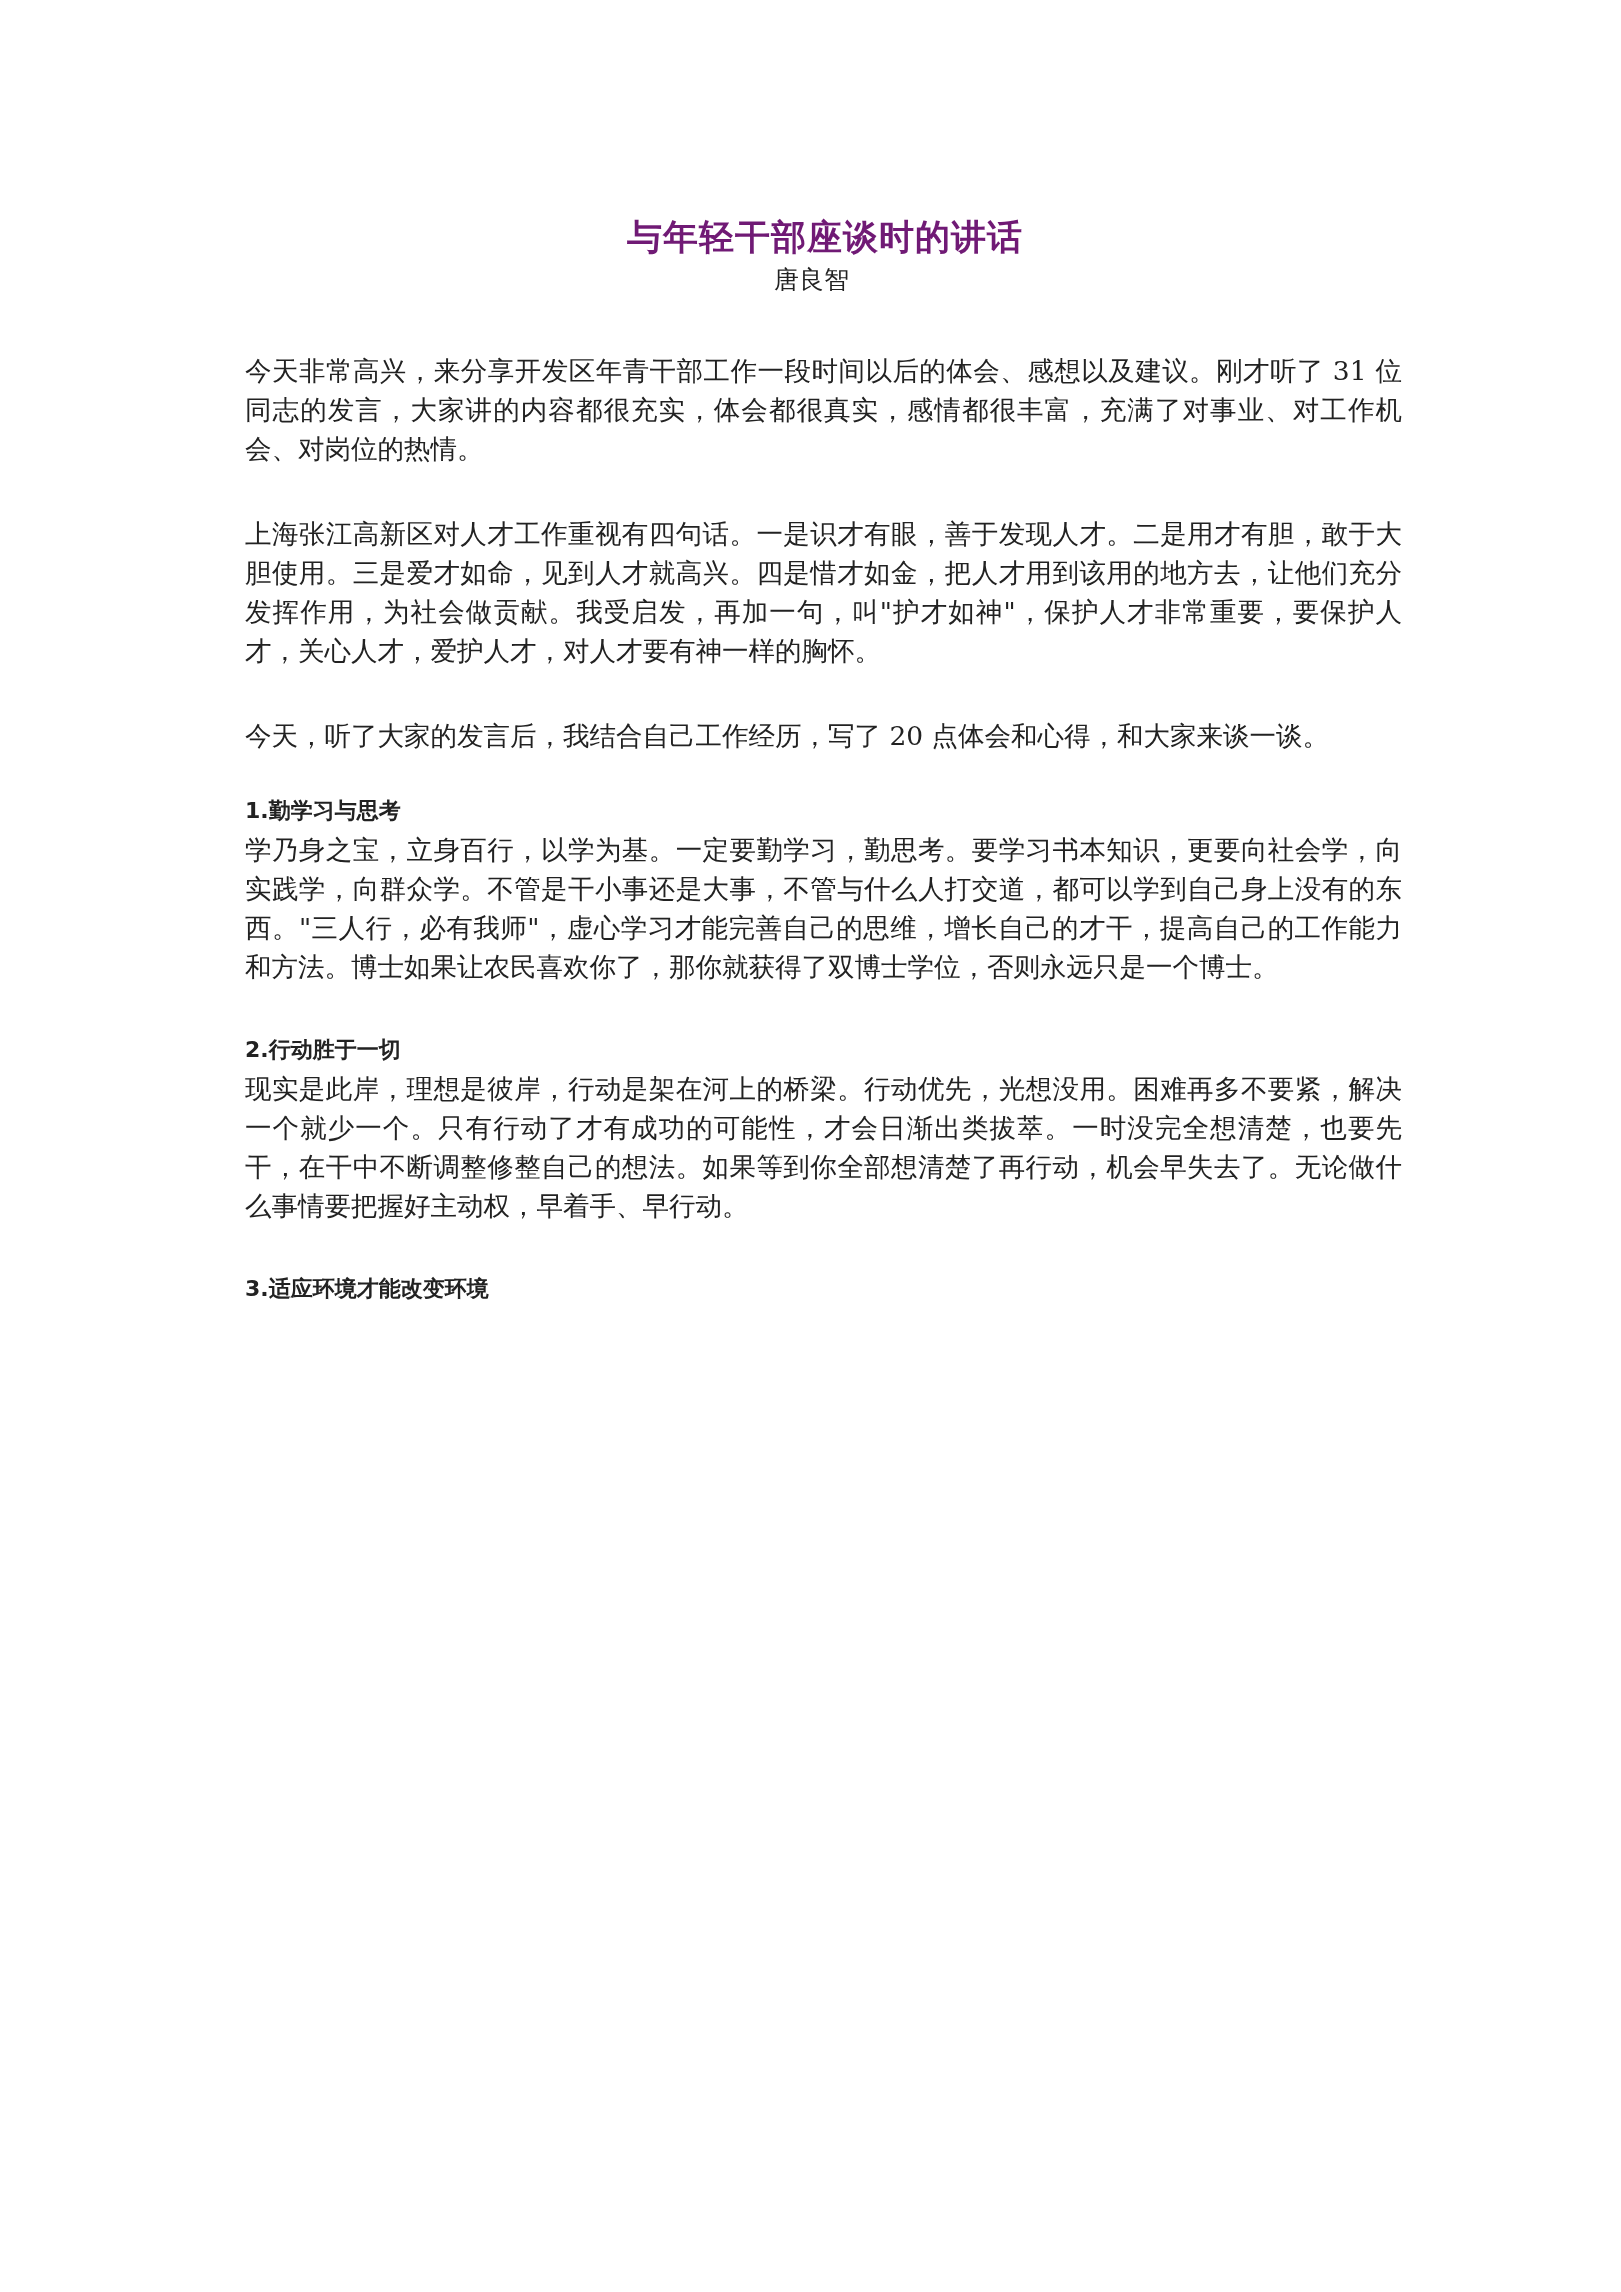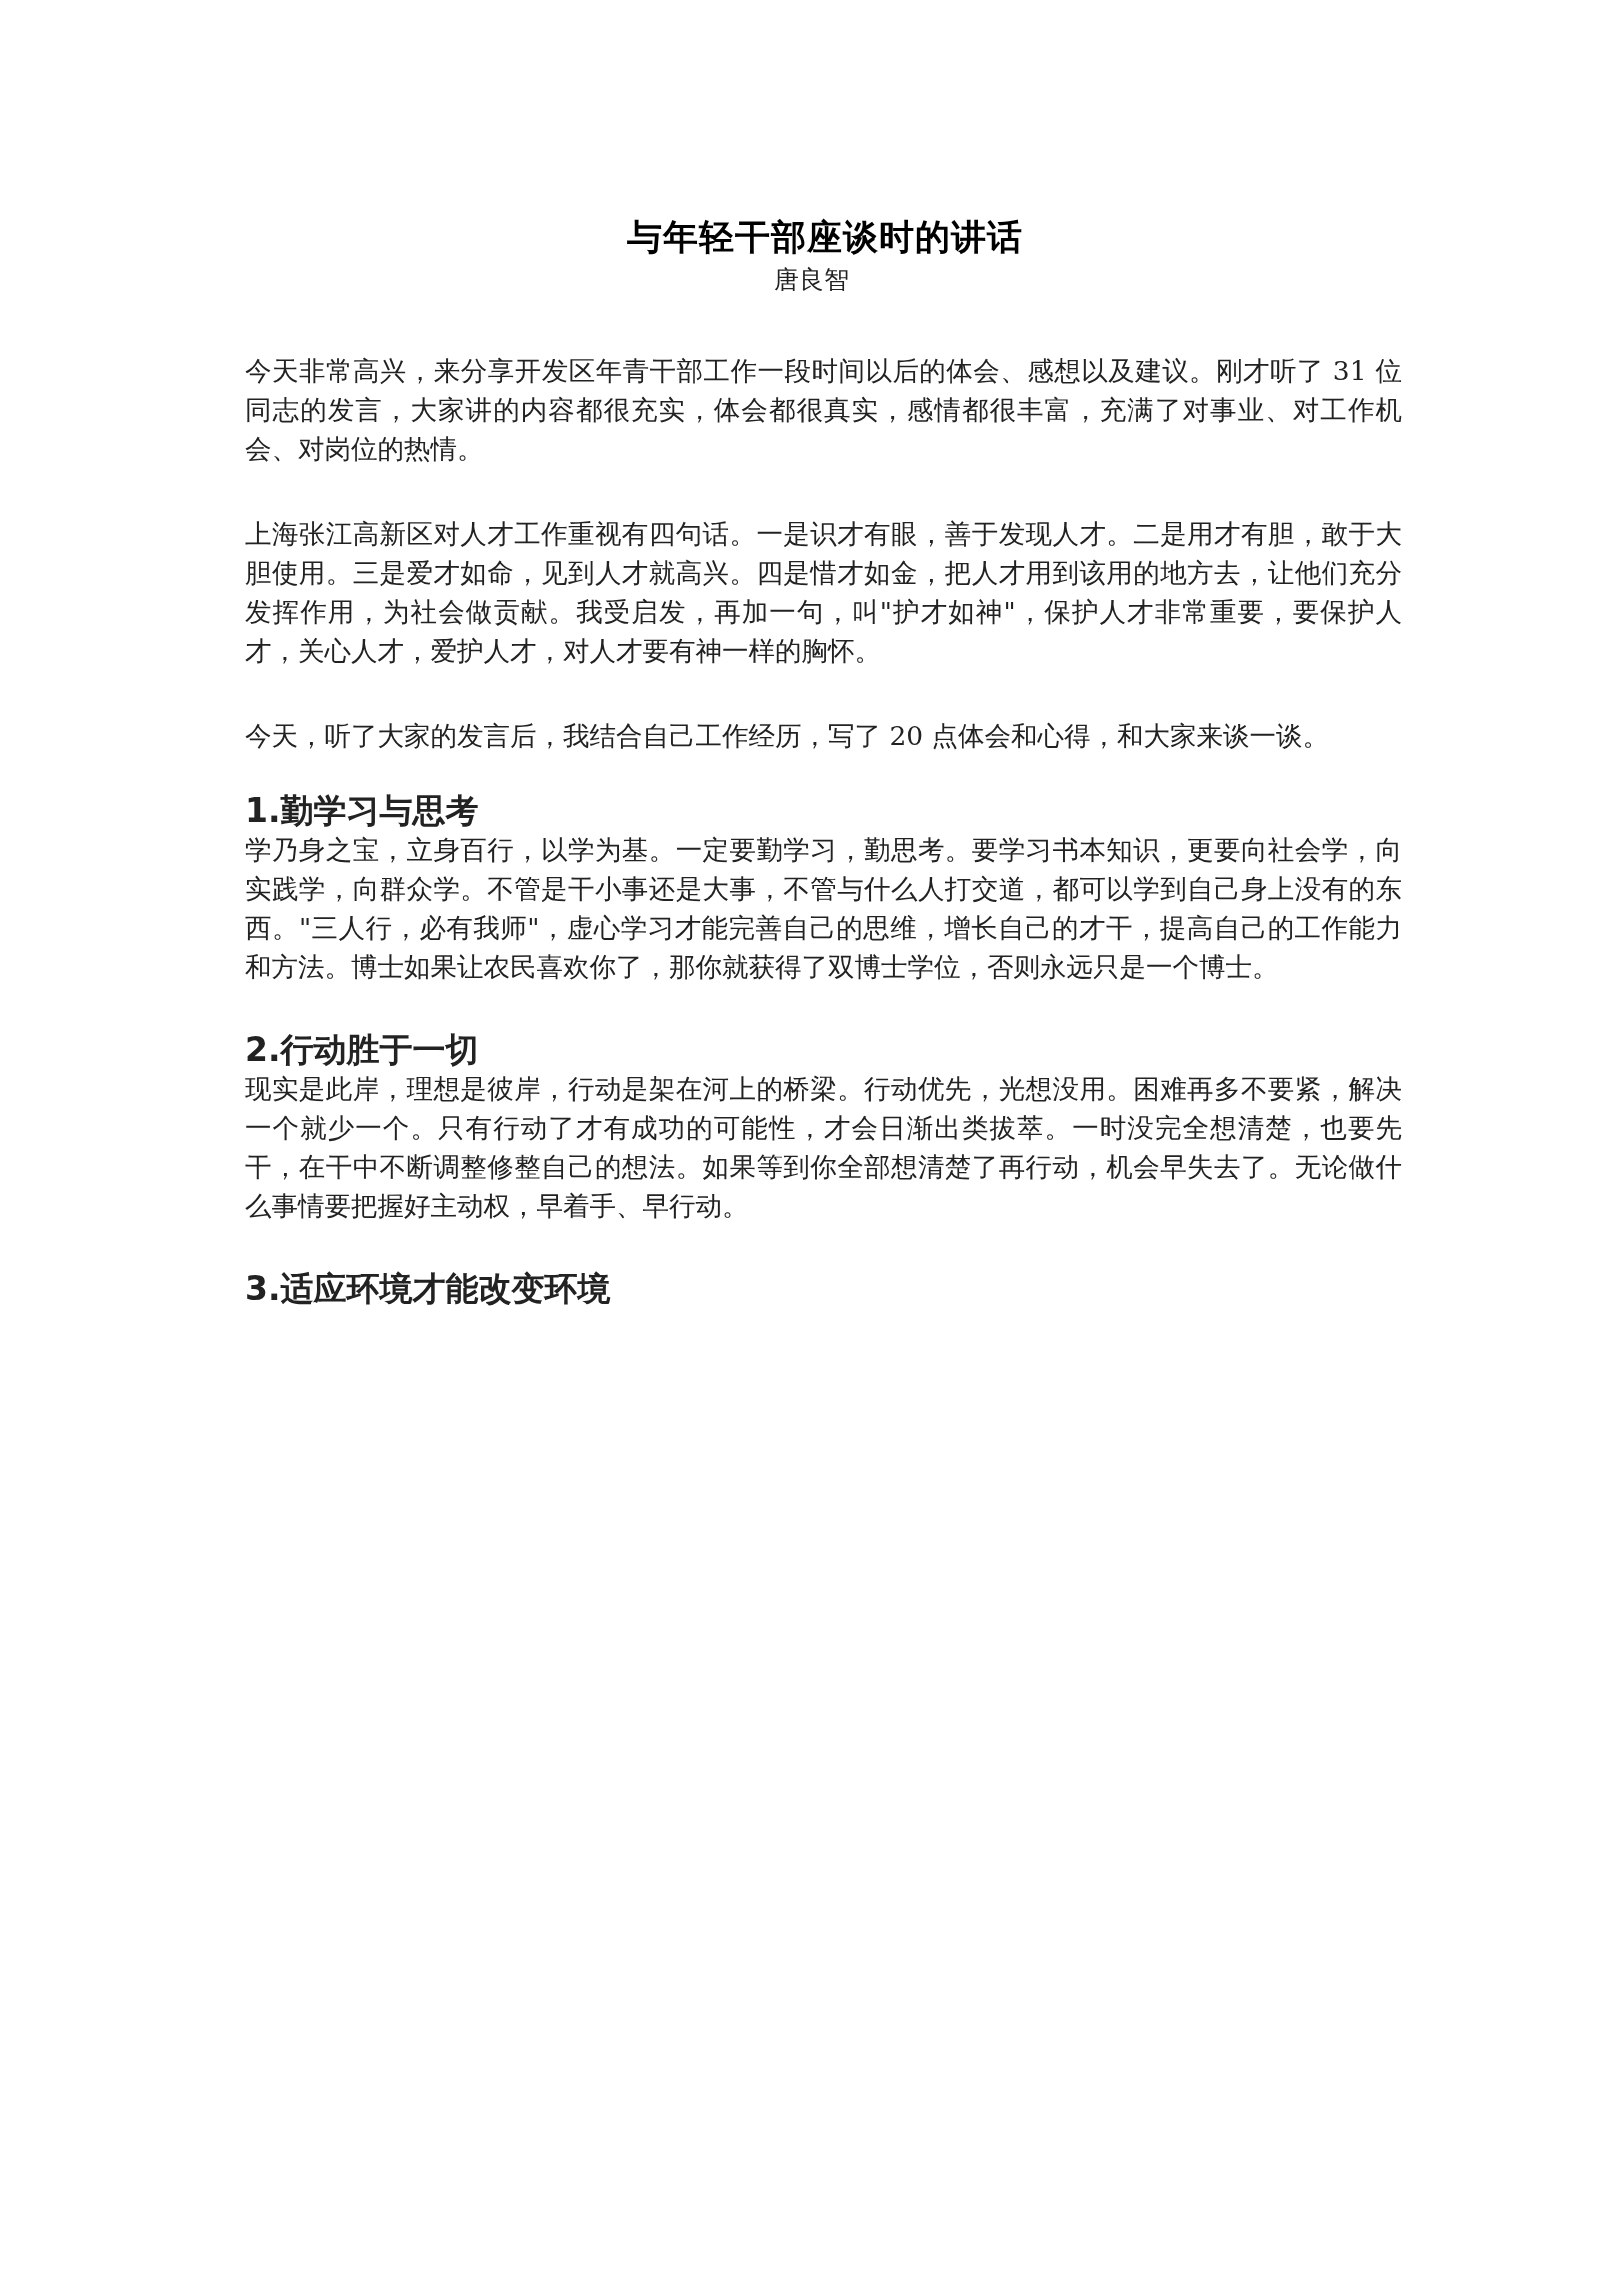--- a/index.html
+++ b/index.html
@@ -25,21 +25,21 @@
     }
     .title {
       position: absolute;
       left: 0;
       width: 1621px;
       top: 214px;
       text-align: center;
       font-family: "DejaVu Sans", "Liberation Sans", sans-serif;
       font-size: 35px;
       font-weight: bold;
-      color: #000000;
+      color: #701a75;
       letter-spacing: 1px;
       padding-left: 29px;
       box-sizing: border-box;
     }
     .author {
       position: absolute;
       left: 774px;
       top: 263px;
       font-size: 25px;
       color: #222222;
@@ -55,21 +55,21 @@
       line-height: 39px;
       margin: 0 0 46px 0;
       text-align: justify;
     }
     .para.tight {
       margin-bottom: 0;
     }
     .heading {
       font-family: "DejaVu Sans", "Liberation Sans", sans-serif;
       font-weight: bold;
-      font-size: 33px;
+      font-size: 22px;
       line-height: 39px;
       margin: 0;
       color: #222222;
     }
     .section {
       margin-bottom: 44px;
     }
   </style>
 </head>
 <body>

